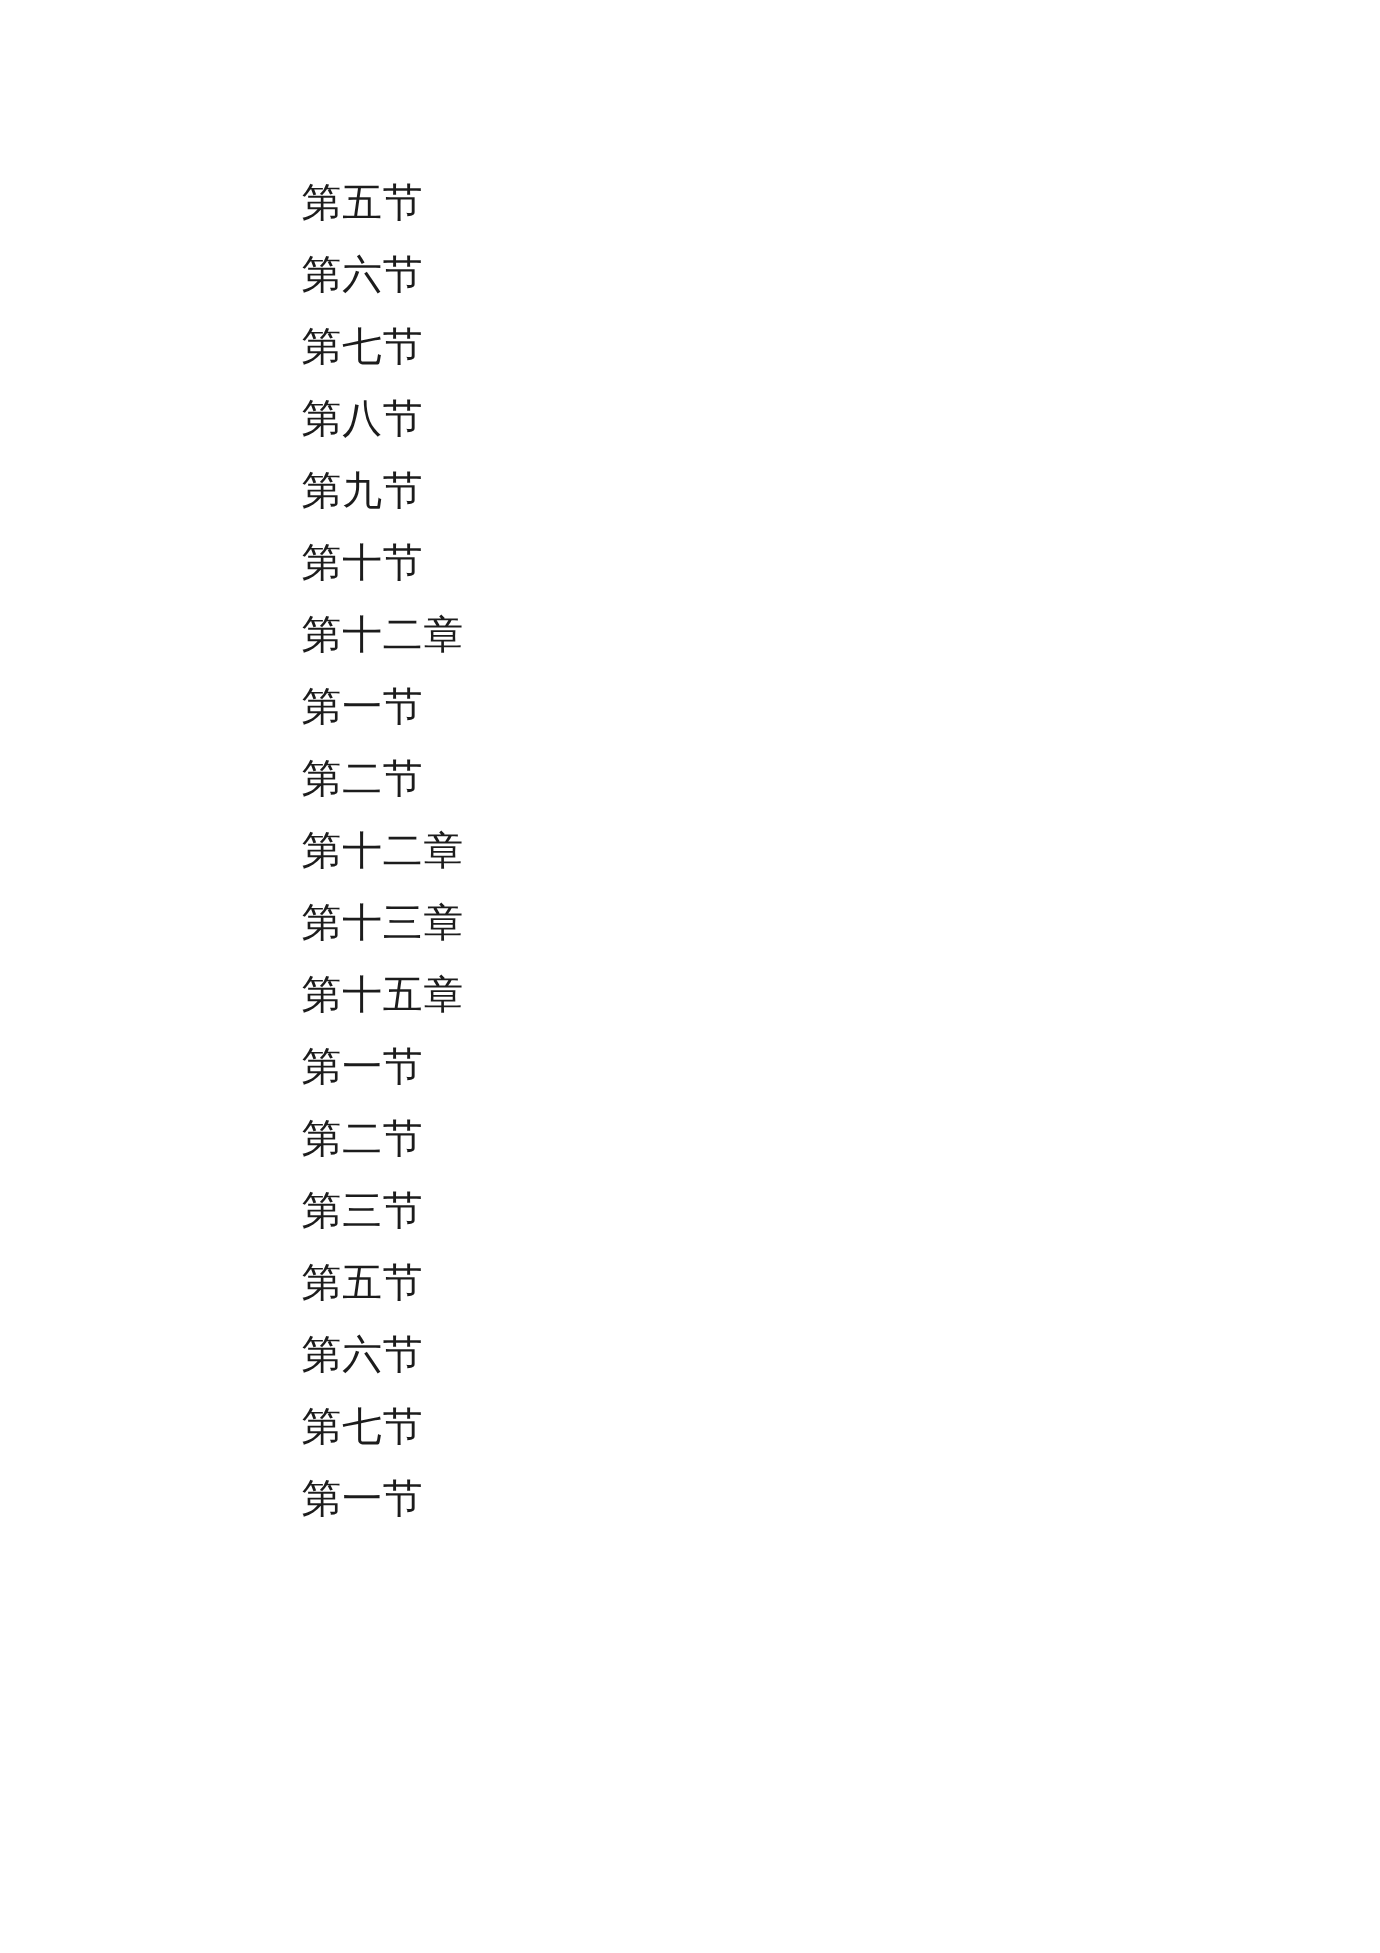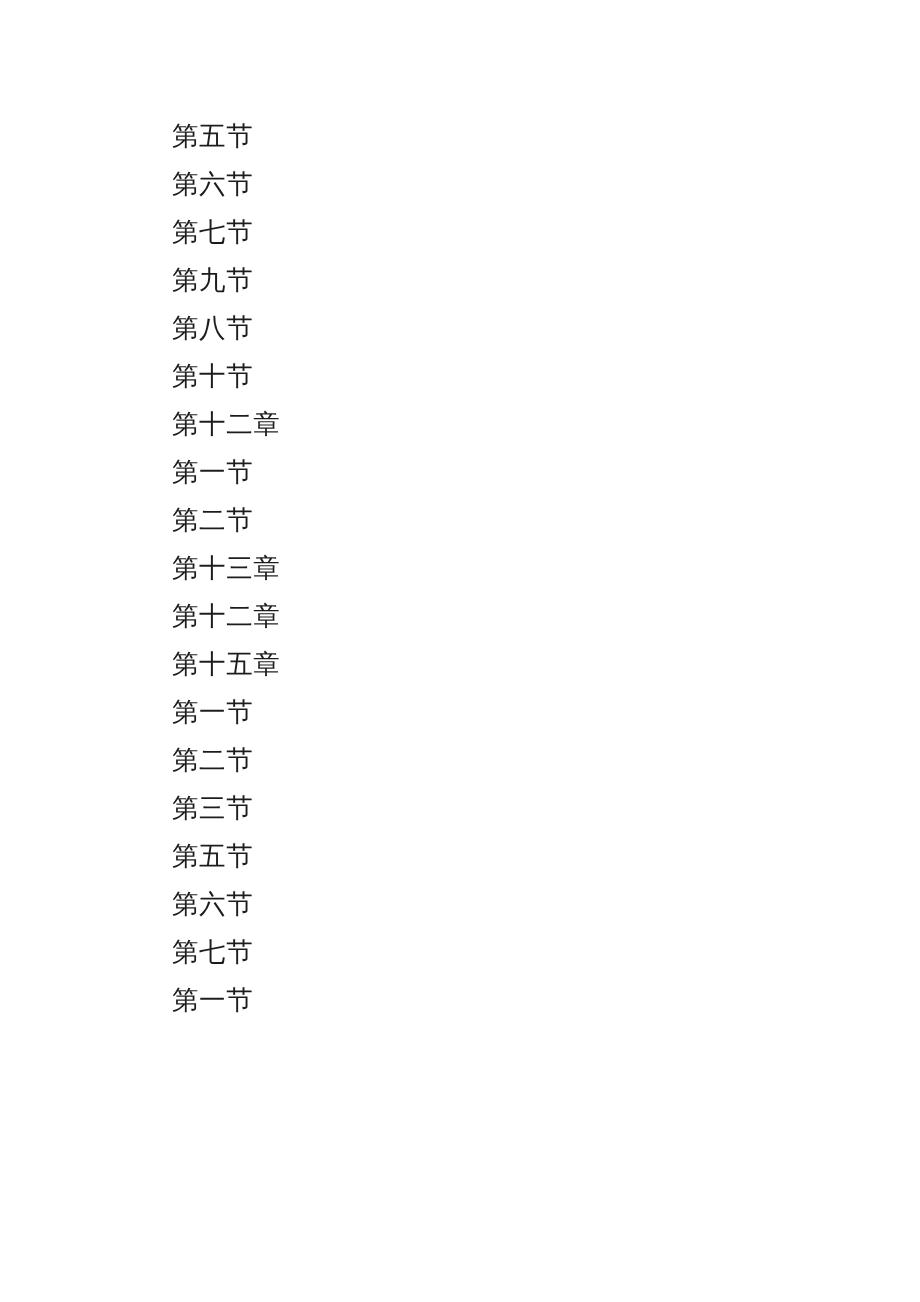--- a/index.html
+++ b/index.html
@@ -18,21 +18,21 @@
   }
   .page {
     position: relative;
     width: 920px;
     height: 1302px;
     background: #ffffff;
     box-sizing: border-box;
   }
   .doc-body {
     position: absolute;
-    left: 172px;
+    left: 201px;
     top: 112px;
     width: 560px;
   }
   .toc-entry {
     font-family: "DejaVu Serif", "Liberation Serif", serif;
     font-size: 26.5px;
     line-height: 48px;
     height: 48px;
     color: #1c1c1c;
     letter-spacing: 0.6px;
@@ -43,28 +43,28 @@
 </style>
 </head>
 <body>
 
 <div class="page">
   <div class="doc-body">
 
   <div class="toc-entry">第五节</div>
       <div class="toc-entry">第六节</div>
       <div class="toc-entry">第七节</div>
+      <div class="toc-entry">第八节</div>
       <div class="toc-entry">第九节</div>
-      <div class="toc-entry">第八节</div>
       <div class="toc-entry">第十节</div>
       <div class="toc-entry">第十二章</div>
       <div class="toc-entry">第一节</div>
       <div class="toc-entry">第二节</div>
+      <div class="toc-entry">第十二章</div>
       <div class="toc-entry">第十三章</div>
-      <div class="toc-entry">第十二章</div>
       <div class="toc-entry">第十五章</div>
       <div class="toc-entry">第一节</div>
       <div class="toc-entry">第二节</div>
       <div class="toc-entry">第三节</div>
       <div class="toc-entry">第五节</div>
       <div class="toc-entry">第六节</div>
       <div class="toc-entry">第七节</div>
       <div class="toc-entry">第一节</div>
     </div>
 </div>

